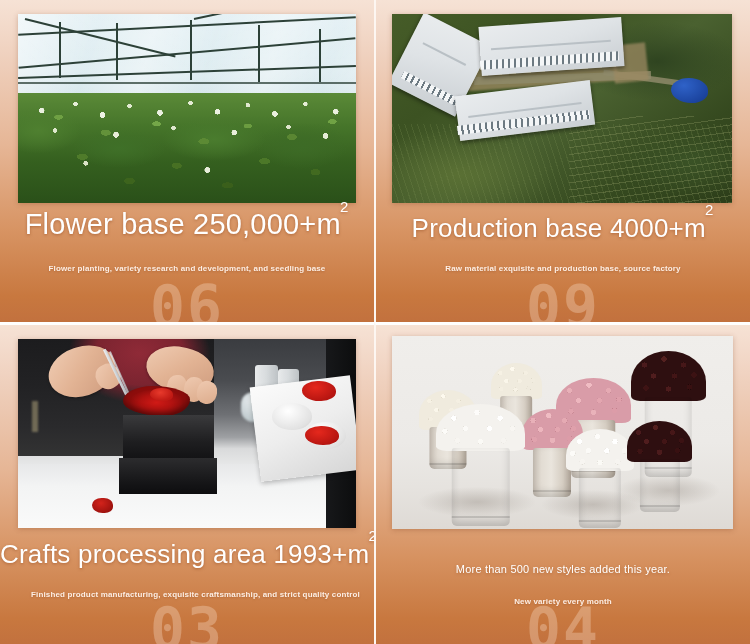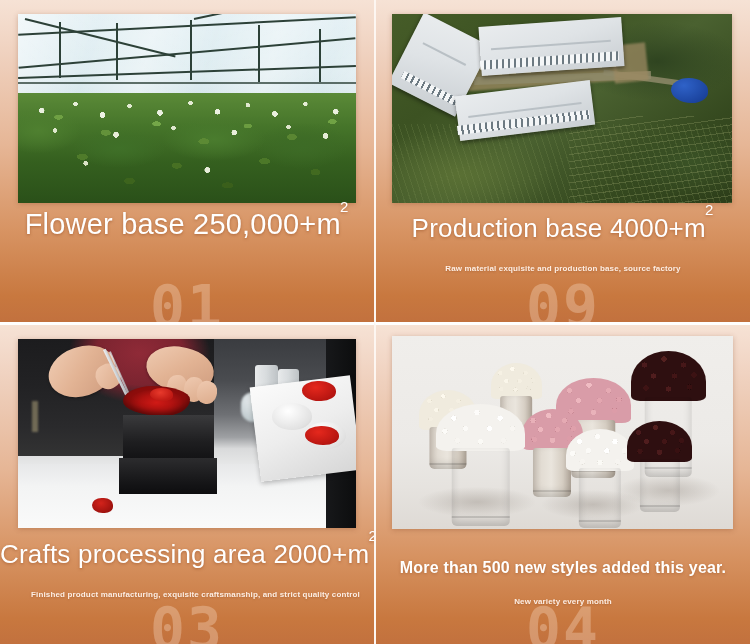--- a/index.html
+++ b/index.html
@@ -88,22 +88,22 @@
   }
   .headline .sup sup {
     font-size: 15px;
     top: -0.78em;
     left: -0.05em;
     position: relative;
   }
   .panel.p2 .headline { font-size: 26px; top: 211px; }
   .panel.p3 .headline { font-size: 26px; top: 212px; }
   .panel.p4 .headline {
-    font-size: 16px;
-    font-weight: 700;
+    font-size: 11px;
+    font-weight: 400;
     top: 222px;
     text-shadow: 0 1px 3px rgba(140, 70, 30, 0.45);
   }
 
   .subline {
     position: absolute;
     left: 0; right: 0;
     top: 264px;
     text-align: center;
     font-size: 8px;
@@ -432,21 +432,22 @@
         <div class="gh-beam" style="left:0;top:36%;width:100%;height:2px;opacity:.75;"></div>
         <div class="gh-plants">
           <div class="gh-leafy"></div>
           <div class="gh-blooms"></div>
         </div>
       </div>
     </div>
 
     <div class="headline"><span>Flower base 250,000+m</span><span class="sup"><sup>2</sup></span></div>
 
-    <div class="watermark">01</div>
+    <div class="subline">Flower planting, variety research and development, and seedling base</div>
+    <div class="watermark">06</div>
   </div>
 
   <div class="panel p2">
 
     <div class="photo">
       <div class="photo-inner">
         <div class="ae-land"></div>
         <div class="ae-terrace"></div>
         <div class="ae-terrace2"></div>
 
@@ -515,21 +516,21 @@
         <div class="cr-smallrose" style="left:22%;top:84%;width:6%;height:8%;"></div>
 
         <div class="cr-tray" style="left:70%;top:22%;width:30%;height:50%;transform:rotate(-7deg);"></div>
         <div class="cr-traycell" style="left:75%;top:34%;width:12%;height:14%;"></div>
         <div class="cr-traycell" style="left:85%;top:44%;width:12%;height:14%;"></div>
         <div class="cr-trayrose" style="left:84%;top:22%;width:10%;height:11%;"></div>
         <div class="cr-trayrose" style="left:85%;top:46%;width:10%;height:10%;"></div>
       </div>
     </div>
 
-    <div class="headline"><span>Crafts processing area 2000+m</span><span class="sup"><sup>2</sup></span></div>
+    <div class="headline"><span>Crafts processing area 1993+m</span><span class="sup"><sup>2</sup></span></div>
 
     <div class="subline">Finished product manufacturing, exquisite craftsmanship, and strict quality control</div>
     <div class="watermark">03</div>
   </div>
 
   <div class="panel p4">
 
     <div class="photo">
       <div class="photo-inner">
         <div class="bq-bg"></div>

